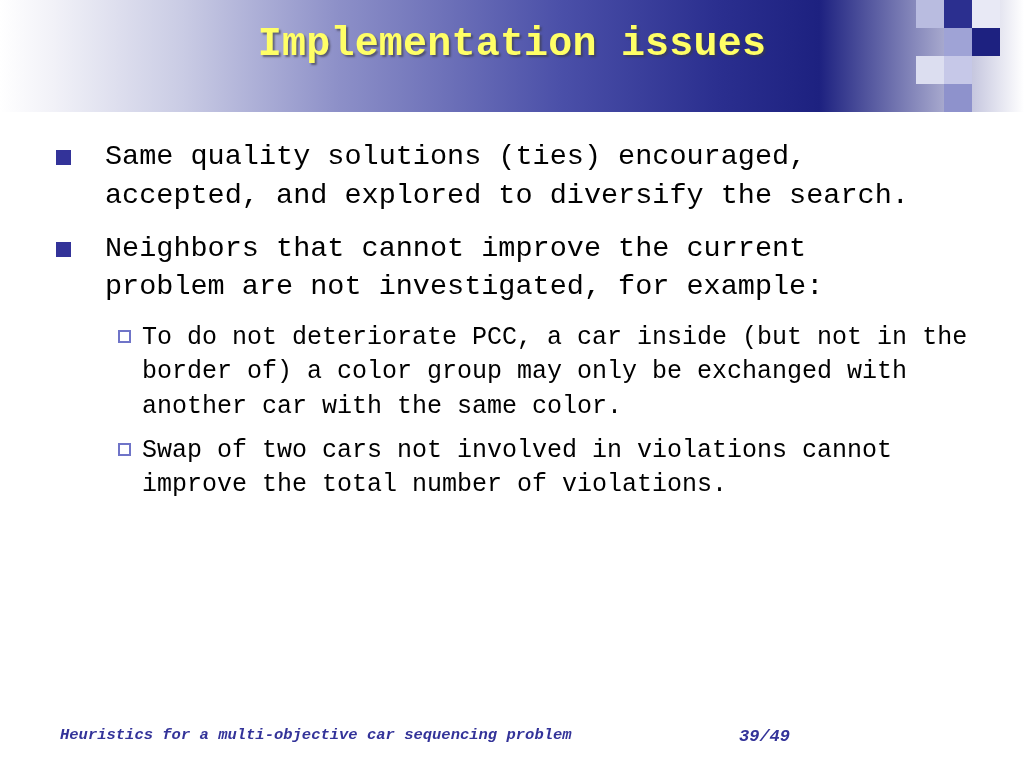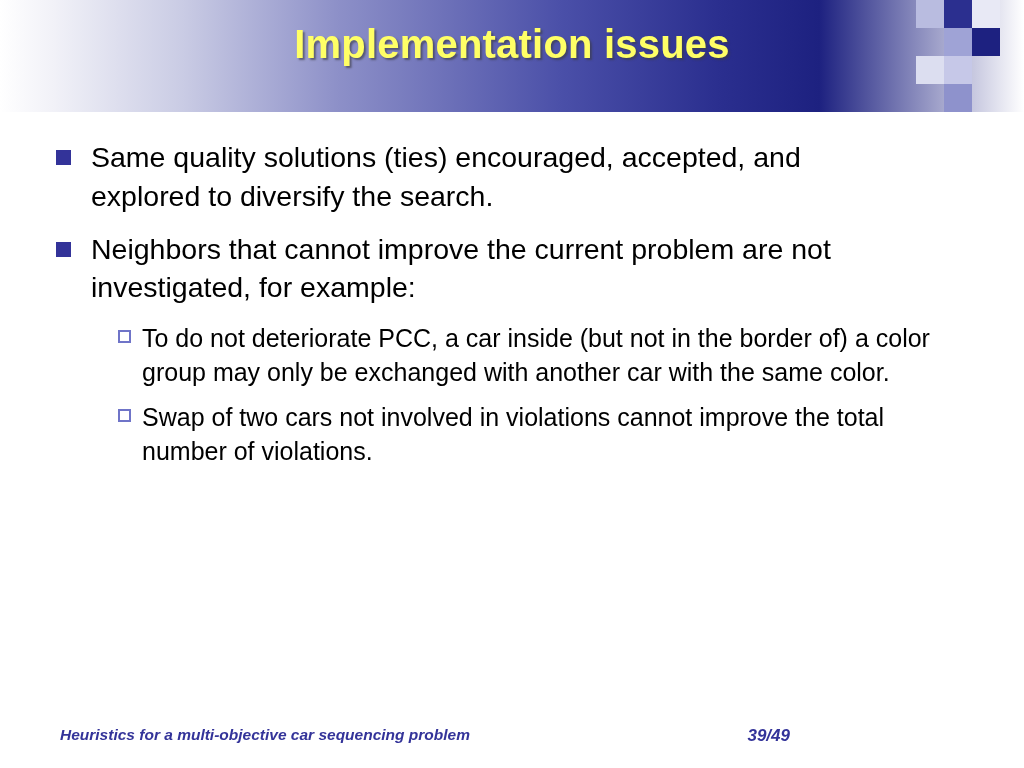--- a/index.html
+++ b/index.html
@@ -11,20 +11,21 @@
     height: 768px;
     background: #ffffff;
     font-family: "Liberation Sans", sans-serif;
     overflow: hidden;
   }
   .slide {
     position: relative;
     width: 848px;
     height: 768px;
     background: #ffffff;
+    font-family: Liberation Mono, monospace;
   }
 
   
   .header {
     position: absolute;
     top: 0;
     left: 0;
     width: 1024px;
     height: 112px;
     overflow: hidden;
@@ -67,20 +68,21 @@
   .content {
     position: absolute;
     top: 138px;
     left: 56px;
     width: 930px;
   }
   .lvl1 {
     display: flex;
     align-items: flex-start;
     margin-bottom: 14px;
+    gap: 14px;
   }
   .bullet1 {
     flex: 0 0 auto;
     width: 15px;
     height: 15px;
     background: #333399;
     margin-top: 12px;
     margin-right: 20px;
   }
   .lvl1-text {

